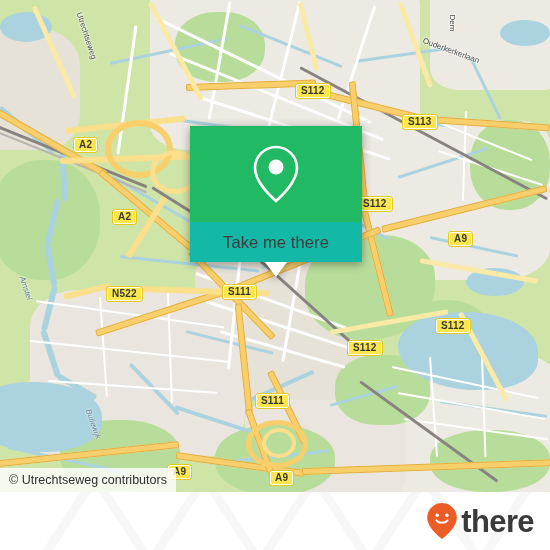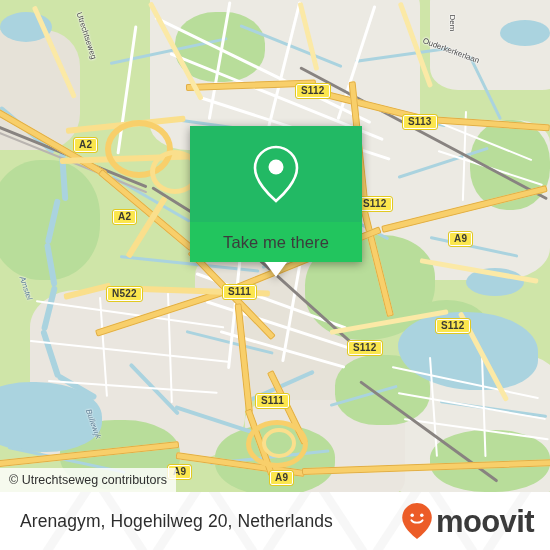--- a/index.html
+++ b/index.html
@@ -62,21 +62,21 @@
   
   #popup{
     position:absolute;left:190px;top:126px;width:172px;
     filter:drop-shadow(0 2px 5px rgba(0,0,0,.38));
   }
   #popup-head{
     height:96px;background:#22b964;
     display:flex;align-items:center;justify-content:center;
   }
   #popup-foot{
-    height:40px;background:#22c55e;
+    height:40px;background:#14b8a6;
     display:flex;align-items:center;justify-content:center;
   }
   #popup-foot .lbl{font-size:16.5px;color:#3c3c3c;letter-spacing:.1px;}
   #popup-tail{
     position:absolute;left:50%;top:136px;margin-left:-11px;
     width:0;height:0;border-left:11px solid transparent;
     border-right:11px solid transparent;border-top:15px solid #ffffff;
   }
 
   
@@ -317,27 +317,24 @@
         <path d="M260 70 L315 -14"></path>
           <path d="M370 70 L425 -14"></path>
         <path d="M480 70 L535 -14"></path>
         <path d="M95 -14 L150 70"></path>
           <path d="M205 -14 L260 70"></path>
         <path d="M315 -14 L370 70"></path>
           <path d="M425 -14 L480 70"></path>
       </g>
     </svg>
 
-    <div id="footer-title">
-      <span>Arenagym, Hogehilweg 20, Netherlands</span>
-    </div>
 
     <div id="brand">
       <svg width="32" height="38" viewBox="0 0 32 38">
         <path d="M16 1 C7.8 1 1.2 7.6 1.2 15.8 C1.2 25 12 34 16 37 C20 34 30.8 25 30.8 15.8 C30.8 7.6 24.2 1 16 1 Z" fill="#ec5c27"></path>
         <circle cx="11.2" cy="13.2" r="1.75" fill="#ffffff"></circle>
         <circle cx="20.8" cy="13.2" r="1.75" fill="#ffffff"></circle>
         <path d="M10.4 18.2 C12.4 21.4 19.6 21.4 21.6 18.2" fill="none" stroke="#ffffff" stroke-width="1.9" stroke-linecap="round"></path>
       </svg>
-      <span id="brand-word">moovit</span>
+      <span id="brand-word">there</span>
     </div>
   </div>
 </div>
 
 </body></html>

